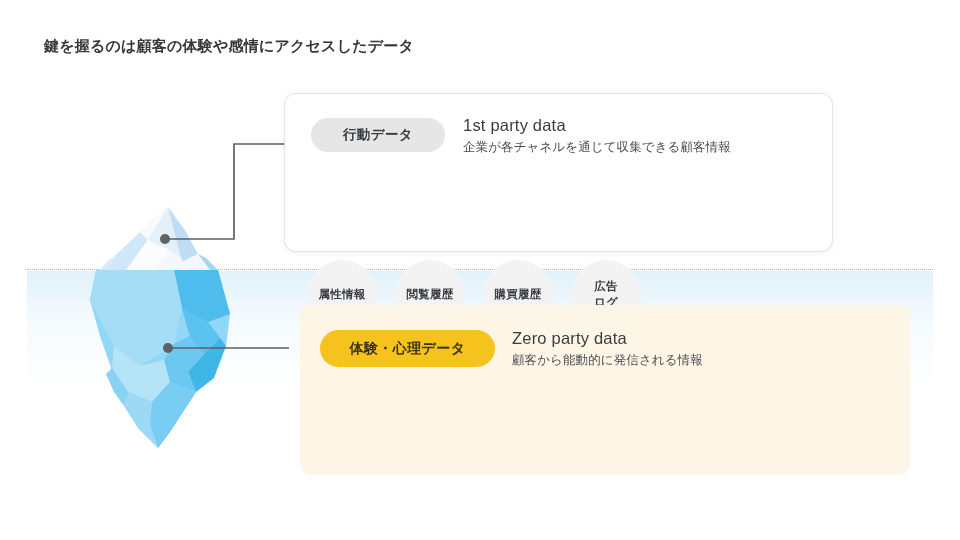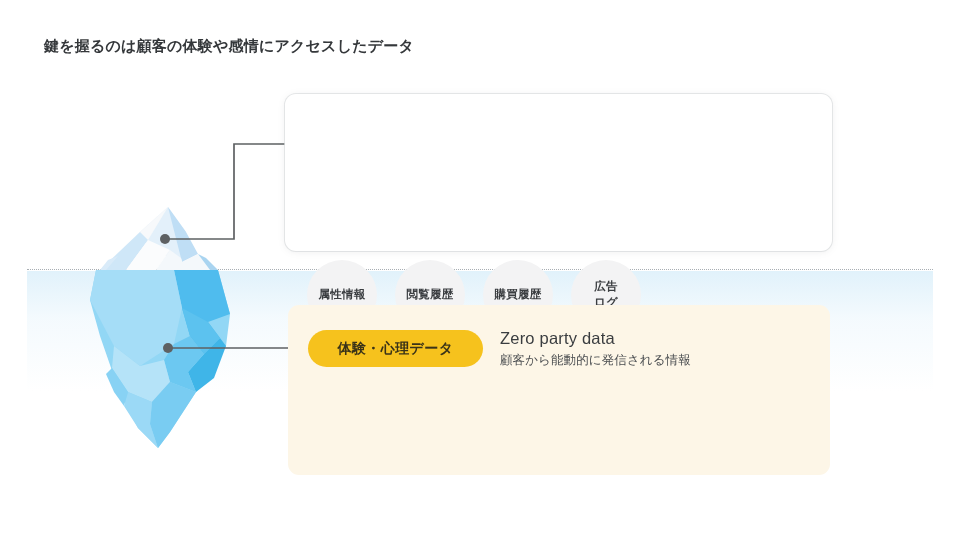--- a/index.html
+++ b/index.html
@@ -53,22 +53,22 @@
     position:absolute;
     border-radius:11px;
   }
   .panel-top{
     left:285px; top:94px;
     width:547px; height:157px;
     background:#ffffff;
     box-shadow:0 1px 7px rgba(120,125,130,0.13), 0 0 0 1px rgba(226,228,230,0.75);
   }
   .panel-bottom{
-    left:288px; top:305px;
-    width:542px; height:170px;
+    left:300px; top:305px;
+    width:610px; height:170px;
     background:#fdf6e7;
   }
 
   .panel-head{
     position:absolute;
     display:flex;
     align-items:flex-start;
   }
   .panel-top .panel-head{ left:26px; top:20px; }
   .panel-bottom .panel-head{ left:20px; top:22px; }
@@ -186,20 +186,27 @@
 </svg>
 
 <svg class="connector" xmlns="http://www.w3.org/2000/svg">
   <path d="M165,239 H234 V144 H286" fill="none" stroke="#5e6163" stroke-width="1.7"></path>
   <circle cx="165" cy="239" r="5" fill="#5e6163"></circle>
   <path d="M168,348 H289" fill="none" stroke="#5e6163" stroke-width="1.7"></path>
   <circle cx="168" cy="348" r="5" fill="#5e6163"></circle>
 </svg>
 
 <div class="panel panel-top">
+  <div class="panel-head">
+    <span class="badge badge-gray">行動データ</span>
+    <div class="head-text">
+      <div class="head-title">1st party data</div>
+      <div class="head-sub">企業が各チャネルを通じて収集できる顧客情報</div>
+    </div>
+  </div>
   <div class="circle-row">
     <span class="chip chip-gray">属性情報</span>
     <span class="chip chip-gray">閲覧履歴</span>
     <span class="chip chip-gray">購買履歴</span>
     <span class="chip chip-gray">広告
 ログ</span>
     <span class="ellipsis">
       <i class="dot-gray"></i>
       <i class="dot-gray"></i>
       <i class="dot-gray"></i>

